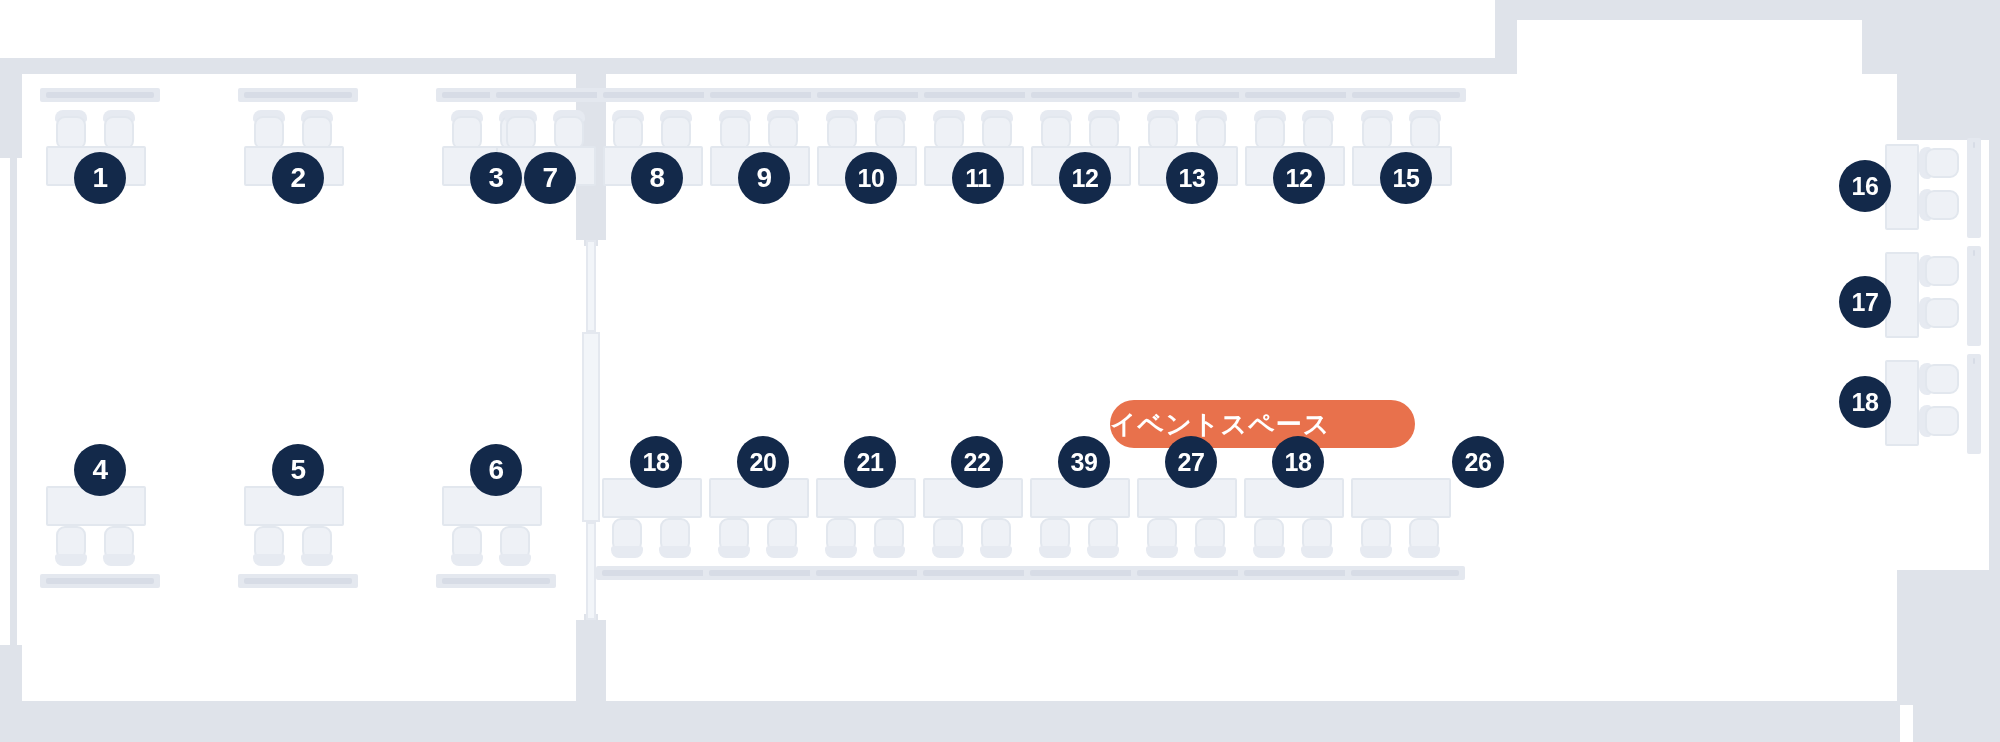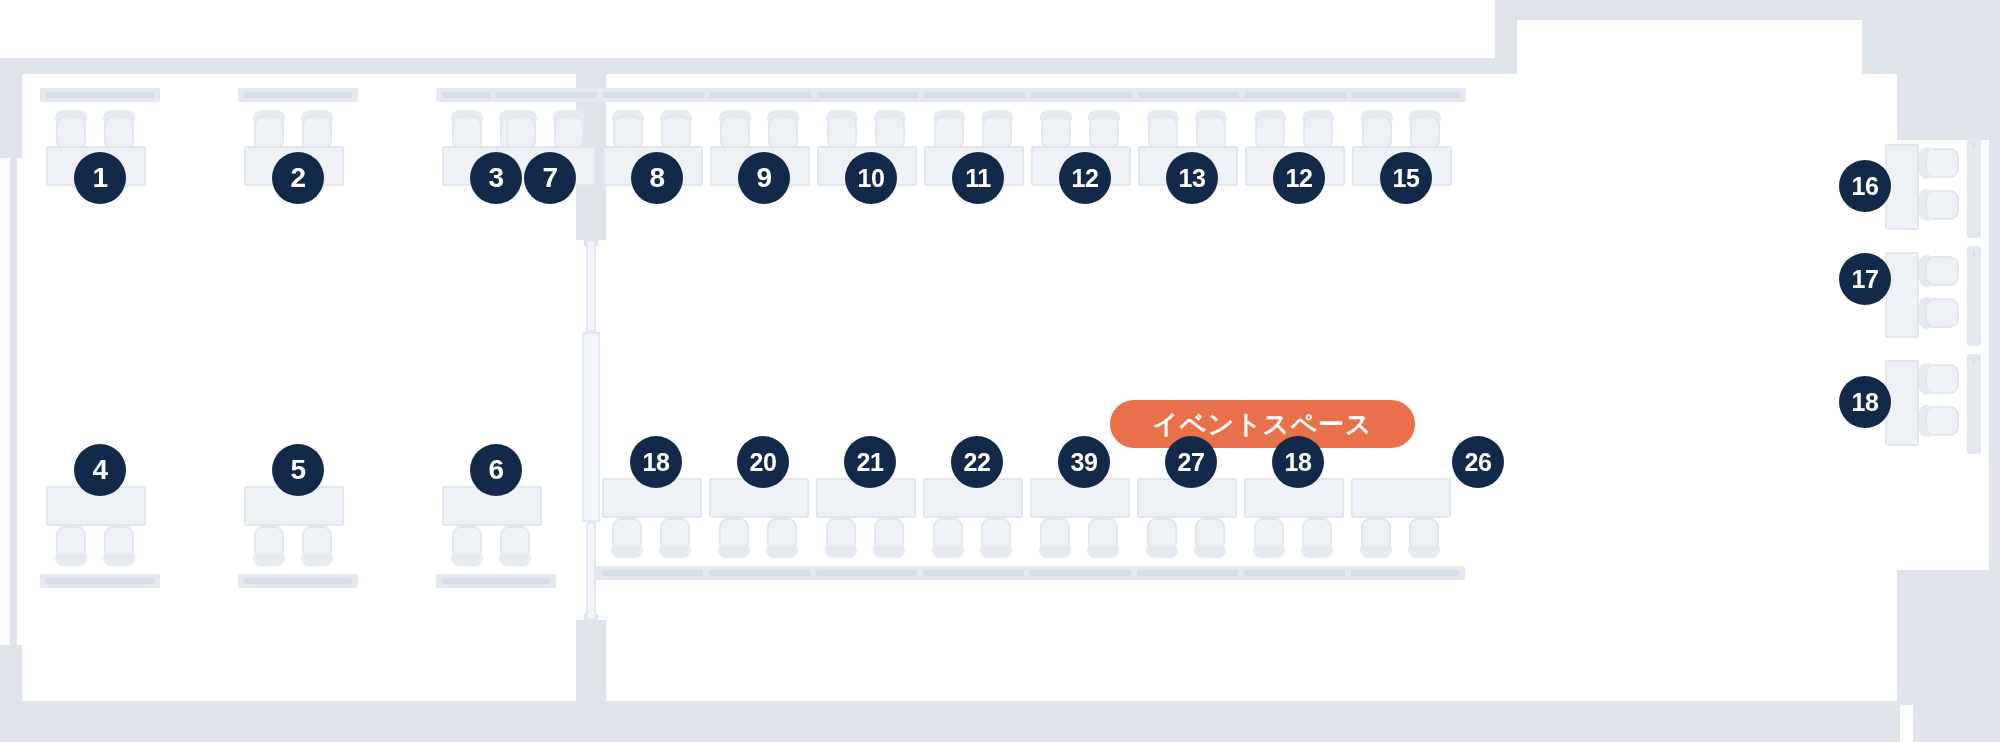--- a/index.html
+++ b/index.html
@@ -143,21 +143,20 @@
     font-size: 25px;
   }
   
   #event-space {
     position: absolute;
     background: #e8714c;
     color: #ffffff;
     border-radius: 30px;
     font-size: 26px;
     font-weight: bold;
-    text-align: center;
     line-height: 48px;
     letter-spacing: 1px;
     z-index: 30;
     white-space: nowrap;
   }
 </style>
 </head>
 <body>
 
 <div id="floorplan">
@@ -518,21 +517,21 @@
     <div class="badge" style="left: 524px; top: 152px;">7</div>
     <div class="badge" style="left: 631px; top: 152px;">8</div>
     <div class="badge" style="left: 738px; top: 152px;">9</div>
     <div class="badge small" style="left: 845px; top: 152px;">10</div>
     <div class="badge small" style="left: 952px; top: 152px;">11</div>
     <div class="badge small" style="left: 1059px; top: 152px;">12</div>
     <div class="badge small" style="left: 1166px; top: 152px;">13</div>
     <div class="badge small" style="left: 1273px; top: 152px;">12</div>
     <div class="badge small" style="left: 1380px; top: 152px;">15</div>
     <div class="badge small" style="left: 1839px; top: 160px;">16</div>
-    <div class="badge small" style="left: 1839px; top: 253px;">17</div>
+    <div class="badge small" style="left: 1839px; top: 276px;">17</div>
     <div class="badge small" style="left: 1839px; top: 376px;">18</div>
     <div class="badge small" style="left: 630px; top: 436px;">18</div>
     <div class="badge small" style="left: 737px; top: 436px;">20</div>
     <div class="badge small" style="left: 844px; top: 436px;">21</div>
     <div class="badge small" style="left: 951px; top: 436px;">22</div>
     <div class="badge small" style="left: 1058px; top: 436px;">39</div>
     <div class="badge small" style="left: 1165px; top: 436px;">27</div>
     <div class="badge small" style="left: 1272px; top: 436px;">18</div>
     <div class="badge small" style="left: 1452px; top: 436px;">26</div>
   </div>

